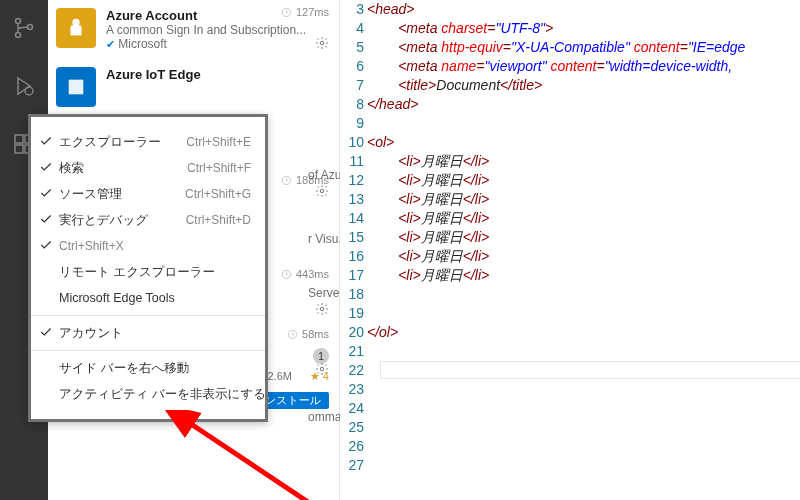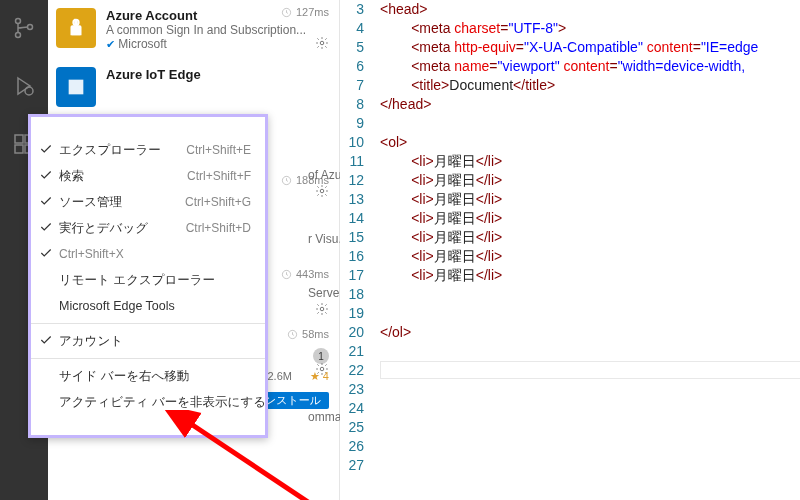--- a/index.html
+++ b/index.html
@@ -25,37 +25,37 @@
 .time { position:absolute; right:10px; top:6px; color:#888; font-size:11px; display:flex; align-items:center; gap:4px; }
 .time svg { width:11px; height:11px; stroke:#888; fill:none; }
 .gear { position:absolute; right:10px; bottom:6px; }
 .gear svg { width:14px; height:14px; stroke:#666; fill:none; stroke-width:1.5; }
 .frag { position:absolute; left:260px; color:#6e6e6e; font-size:12px; white-space:nowrap; }
 .stats { position:absolute; right:10px; color:#6e6e6e; font-size:11px; display:flex; gap:18px; align-items:center; }
 .stats .star { color:#e0a030; }
 .btn-install { background:#0078d4; color:#fff; font-size:11px; padding:1px 8px; border-radius:2px; }
 
 
-.menu { position:absolute; left:28px; top:114px; width:240px; background:#fff; border:3px solid #c4b5fd; box-shadow:0 2px 8px rgba(0,0,0,0.25); z-index:10; padding:20px 0; font-size:12.5px; color:#333; }
+.menu { position:absolute; left:28px; top:114px; width:240px; background:#fff; border:3px solid #737373; box-shadow:0 2px 8px rgba(0,0,0,0.25); z-index:10; padding:12px 0; font-size:12.5px; color:#333; }
 .menu-row { display:flex; align-items:center; height:26px; padding:0 14px 0 28px; position:relative; }
 .menu-row .chk { position:absolute; left:8px; top:5px; width:14px; height:14px; }
 .menu-row .chk svg { width:14px; height:14px; stroke:#333; fill:none; stroke-width:2; }
 .menu-row .lbl { flex:1; white-space:nowrap; }
 .menu-row .sc { color:#888; font-size:12px; }
 .menu-sep { height:1px; background:#e2e2e2; margin:4px 0; }
 
 
 .arrow { position:absolute; left:80px; top:410px; z-index:20; pointer-events:none; }
 .arrow svg { width:260px; height:120px; }
 
 
 .editor { position:absolute; left:340px; top:0; right:0; height:500px; background:#fff; font-family:Consolas,"Courier New",monospace; font-size:14px; line-height:19px; }
 .gut { position:absolute; left:0; top:0; width:34px; text-align:right; color:#237893; padding-top:0; }
 .gut div { padding-right:10px; height:19px; }
-.code { position:absolute; left:40px; top:0; right:0; white-space:pre; color:#333; }
+.code { position:absolute; left:27px; top:0; right:0; white-space:pre; color:#333;font-style:italic; }
 .code .ln { height:19px; }
 .t-tag { color:#800000; }
 .t-attr { color:#e50000; }
 .t-str { color:#0000ff; }
 .t-txt { color:#222; }
 .cursor-line { position:absolute; left:40px; width:440px; height:18px; border:1px solid #e8e8e8; pointer-events:none; }
 </style>
 </head>
 <body>
 

